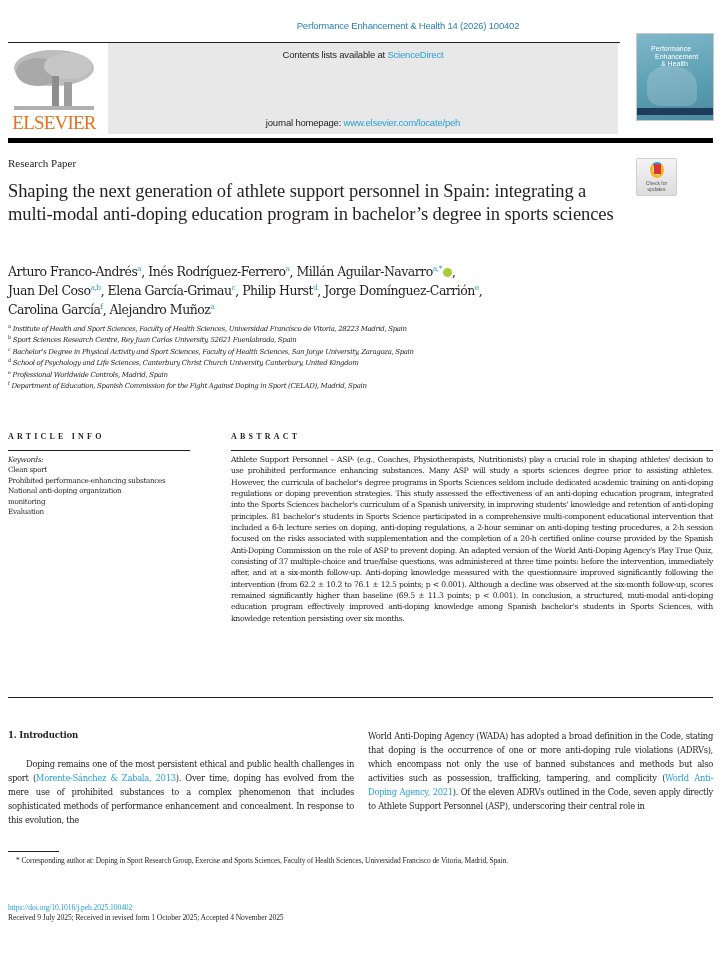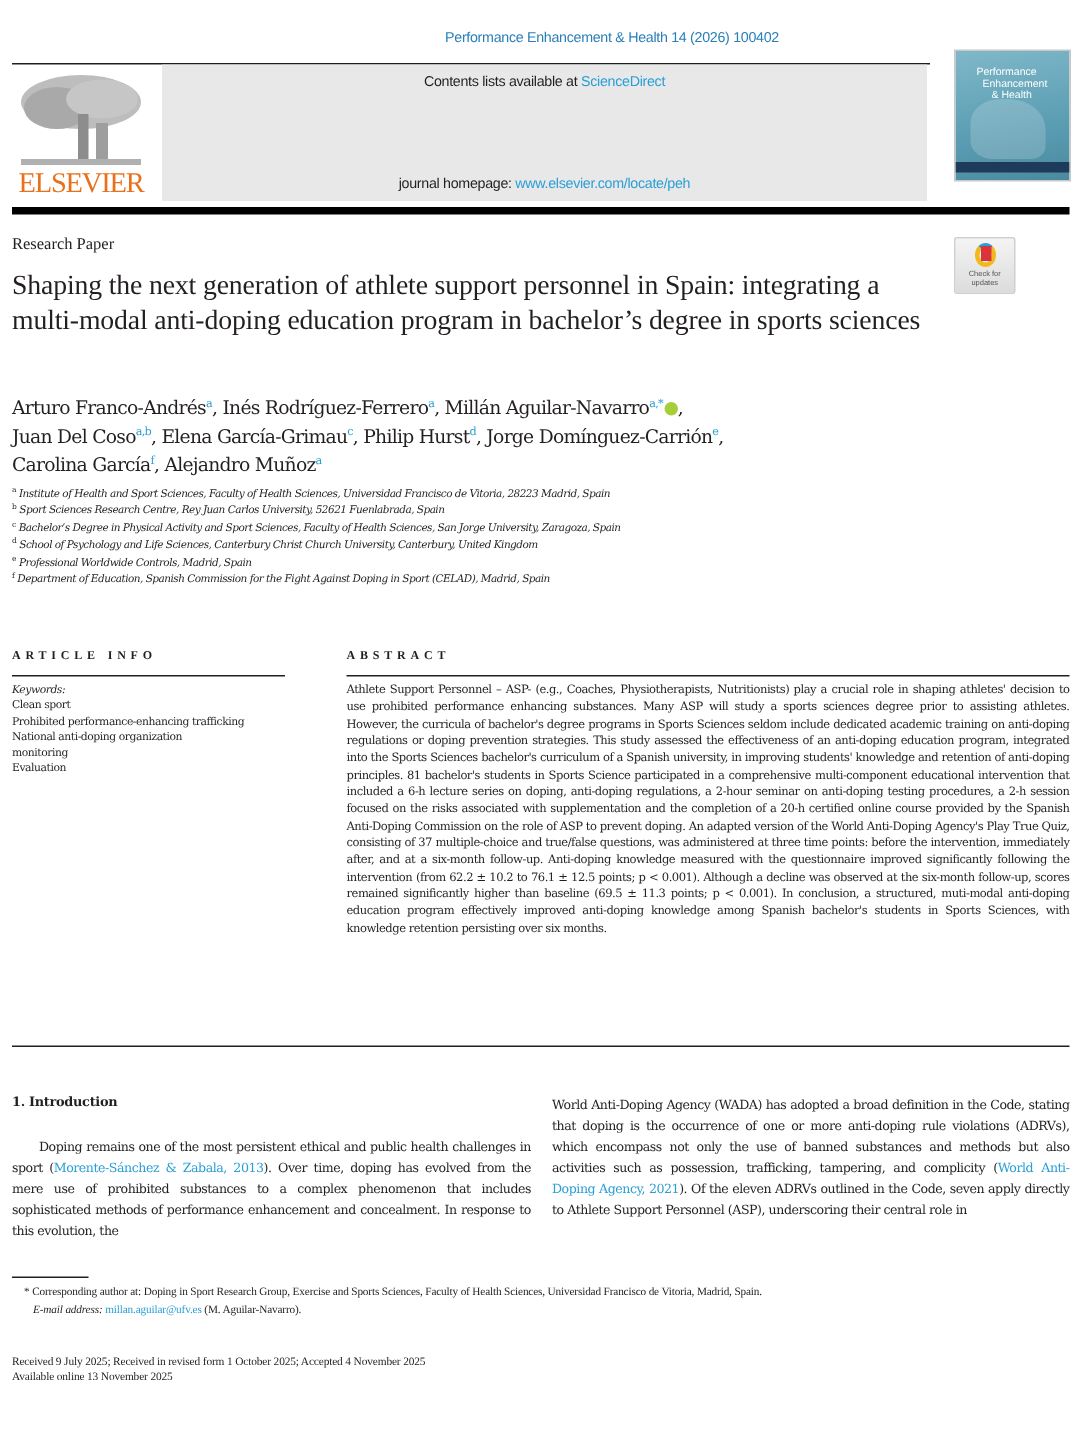--- a/index.html
+++ b/index.html
@@ -134,21 +134,21 @@
 </div>
 
 <div class="abs section-label ai-label">ARTICLE INFO</div>
 <div class="abs section-label ab-label">ABSTRACT</div>
 <div class="abs ai-rule"></div>
 <div class="abs ab-rule"></div>
 
 <div class="abs keywords">
   <div class="kw-head">Keywords:</div>
   <div>Clean sport</div>
-  <div>Prohibited performance-enhancing trafficking</div>
+  <div>Prohibited performance-enhancing substances</div>
   <div>National anti-doping organization</div>
   <div>monitoring</div>
   <div>Evaluation</div>
 </div>
 
 <div class="abs abstract">Athlete Support Personnel – ASP- (e.g., Coaches, Physiotherapists, Nutritionists) play a crucial role in shaping athletes' decision to use prohibited performance enhancing substances. Many ASP will study a sports sciences degree prior to assisting athletes. However, the curricula of bachelor's degree programs in Sports Sciences seldom include dedicated academic training on anti-doping regulations or doping prevention strategies. This study assessed the effectiveness of an anti-doping education program, integrated into the Sports Sciences bachelor's curriculum of a Spanish university, in improving students' knowledge and retention of anti-doping principles. 81 bachelor's students in Sports Science participated in a comprehensive multi-component educa­tional intervention that included a 6-h lecture series on doping, anti-doping regulations, a 2-hour seminar on anti-doping testing procedures, a 2-h session focused on the risks associated with supplementation and the completion of a 20-h certified online course provided by the Spanish Anti-Doping Commission on the role of ASP to prevent doping. An adapted version of the World Anti-Doping Agency's Play True Quiz, consisting of 37 multiple-choice and true/false questions, was administered at three time points: before the intervention, immediately after, and at a six-month follow-up. Anti-doping knowledge measured with the questionnaire improved significantly following the intervention (from 62.2 ± 10.2 to 76.1 ± 12.5 points; p &lt; 0.001). Although a decline was observed at the six-month follow-up, scores remained significantly higher than baseline (69.5 ± 11.3 points; p &lt; 0.001). In conclusion, a structured, muti-modal anti-doping education program effectively improved anti-doping knowledge among Spanish bachelor's students in Sports Sciences, with knowledge retention persisting over six months.</div>
 <div class="abs abstract-rule"></div>
 
 <div class="abs intro-head">1.  Introduction</div>
 <div class="abs col-left">
@@ -157,22 +157,18 @@
 <div class="abs col-right">
   <span>World Anti-Doping Agency (WADA) has adopted a broad definition in the Code, stating that doping is the occurrence of one or more anti-doping rule violations (ADRVs), which encompass not only the use of banned substances and methods but also activities such as possession, trafficking, tampering, and complicity (</span><span class="link">World Anti-Doping Agency, 2021</span><span>). Of the eleven ADRVs outlined in the Code, seven apply directly to Athlete Support Personnel (ASP), underscoring their central role in</span>
 </div>
 
 <div class="abs fn-rule"></div>
 <div class="abs footnotes">
   <div class="fn-indent">
     <span>*</span>
     <span>Corresponding author at: Doping in Sport Research Group, Exercise and Sports Sciences, Faculty of Health Sciences, Universidad Francisco de Vitoria, Madrid, Spain.</span>
   </div>
-  <div style="padding-left:14px;">
-    <i>E-mail address:</i>
-    <span class="link">millan.aguilar@ufv.es</span><span> (M. Aguilar-Navarro).</span>
-  </div>
 </div>
 
 <div class="abs doi-block">
+  <div class="link">https://doi.org/10.1016/j.peh.2025.100402</div>
   <div>Received 9 July 2025; Received in revised form 1 October 2025; Accepted 4 November 2025</div>
-  <div>Available online 13 November 2025</div>
 </div>
 
 </body></html>

